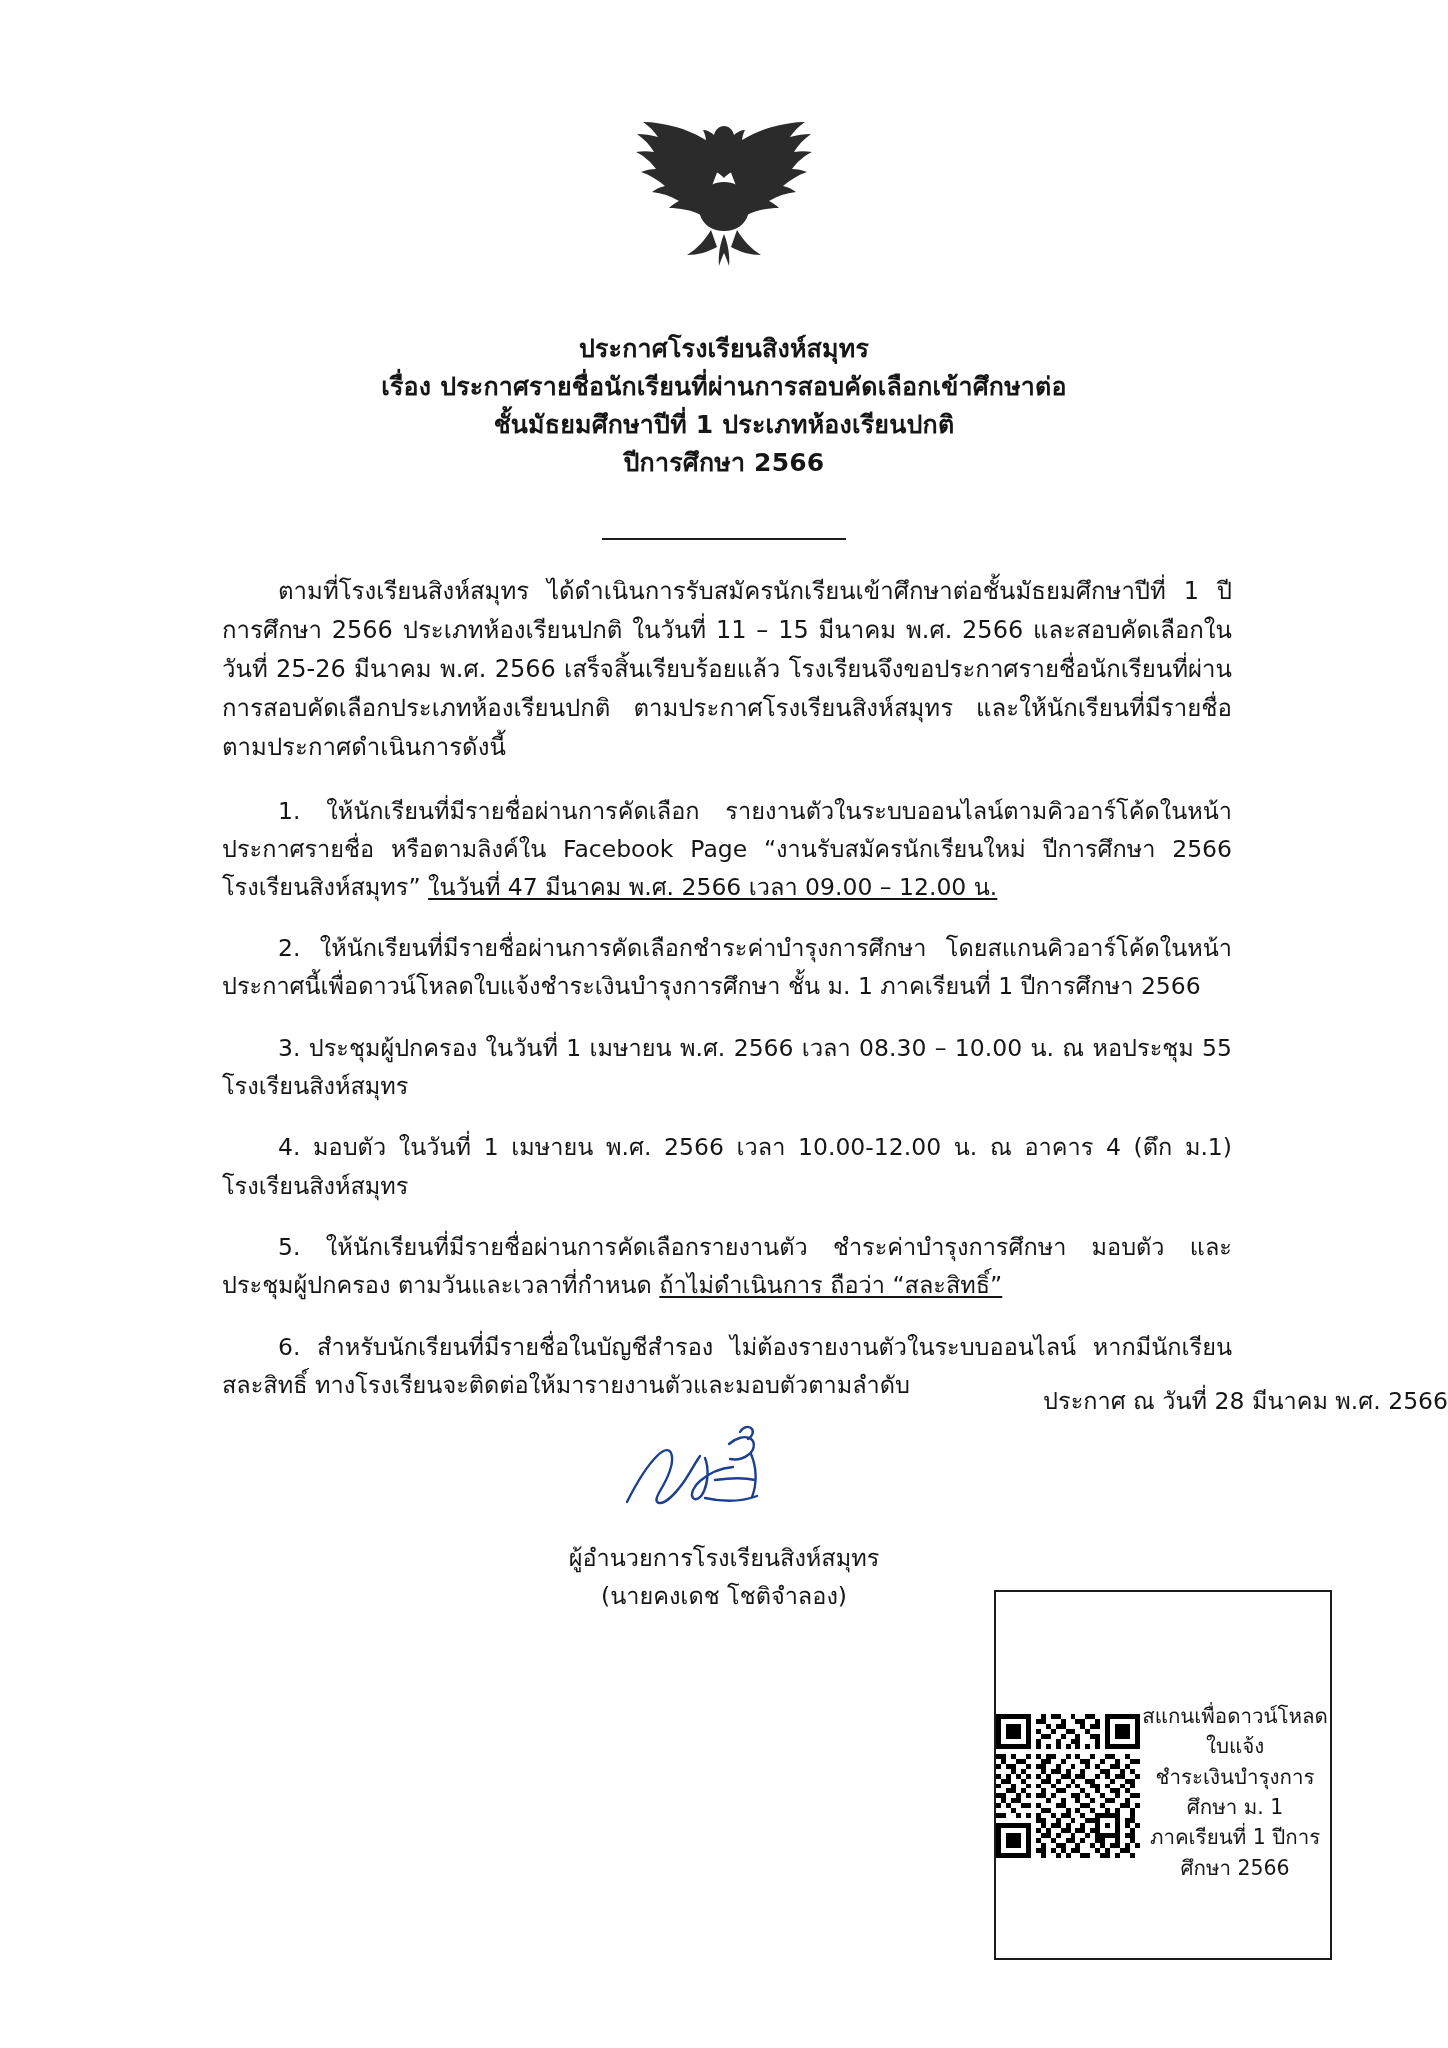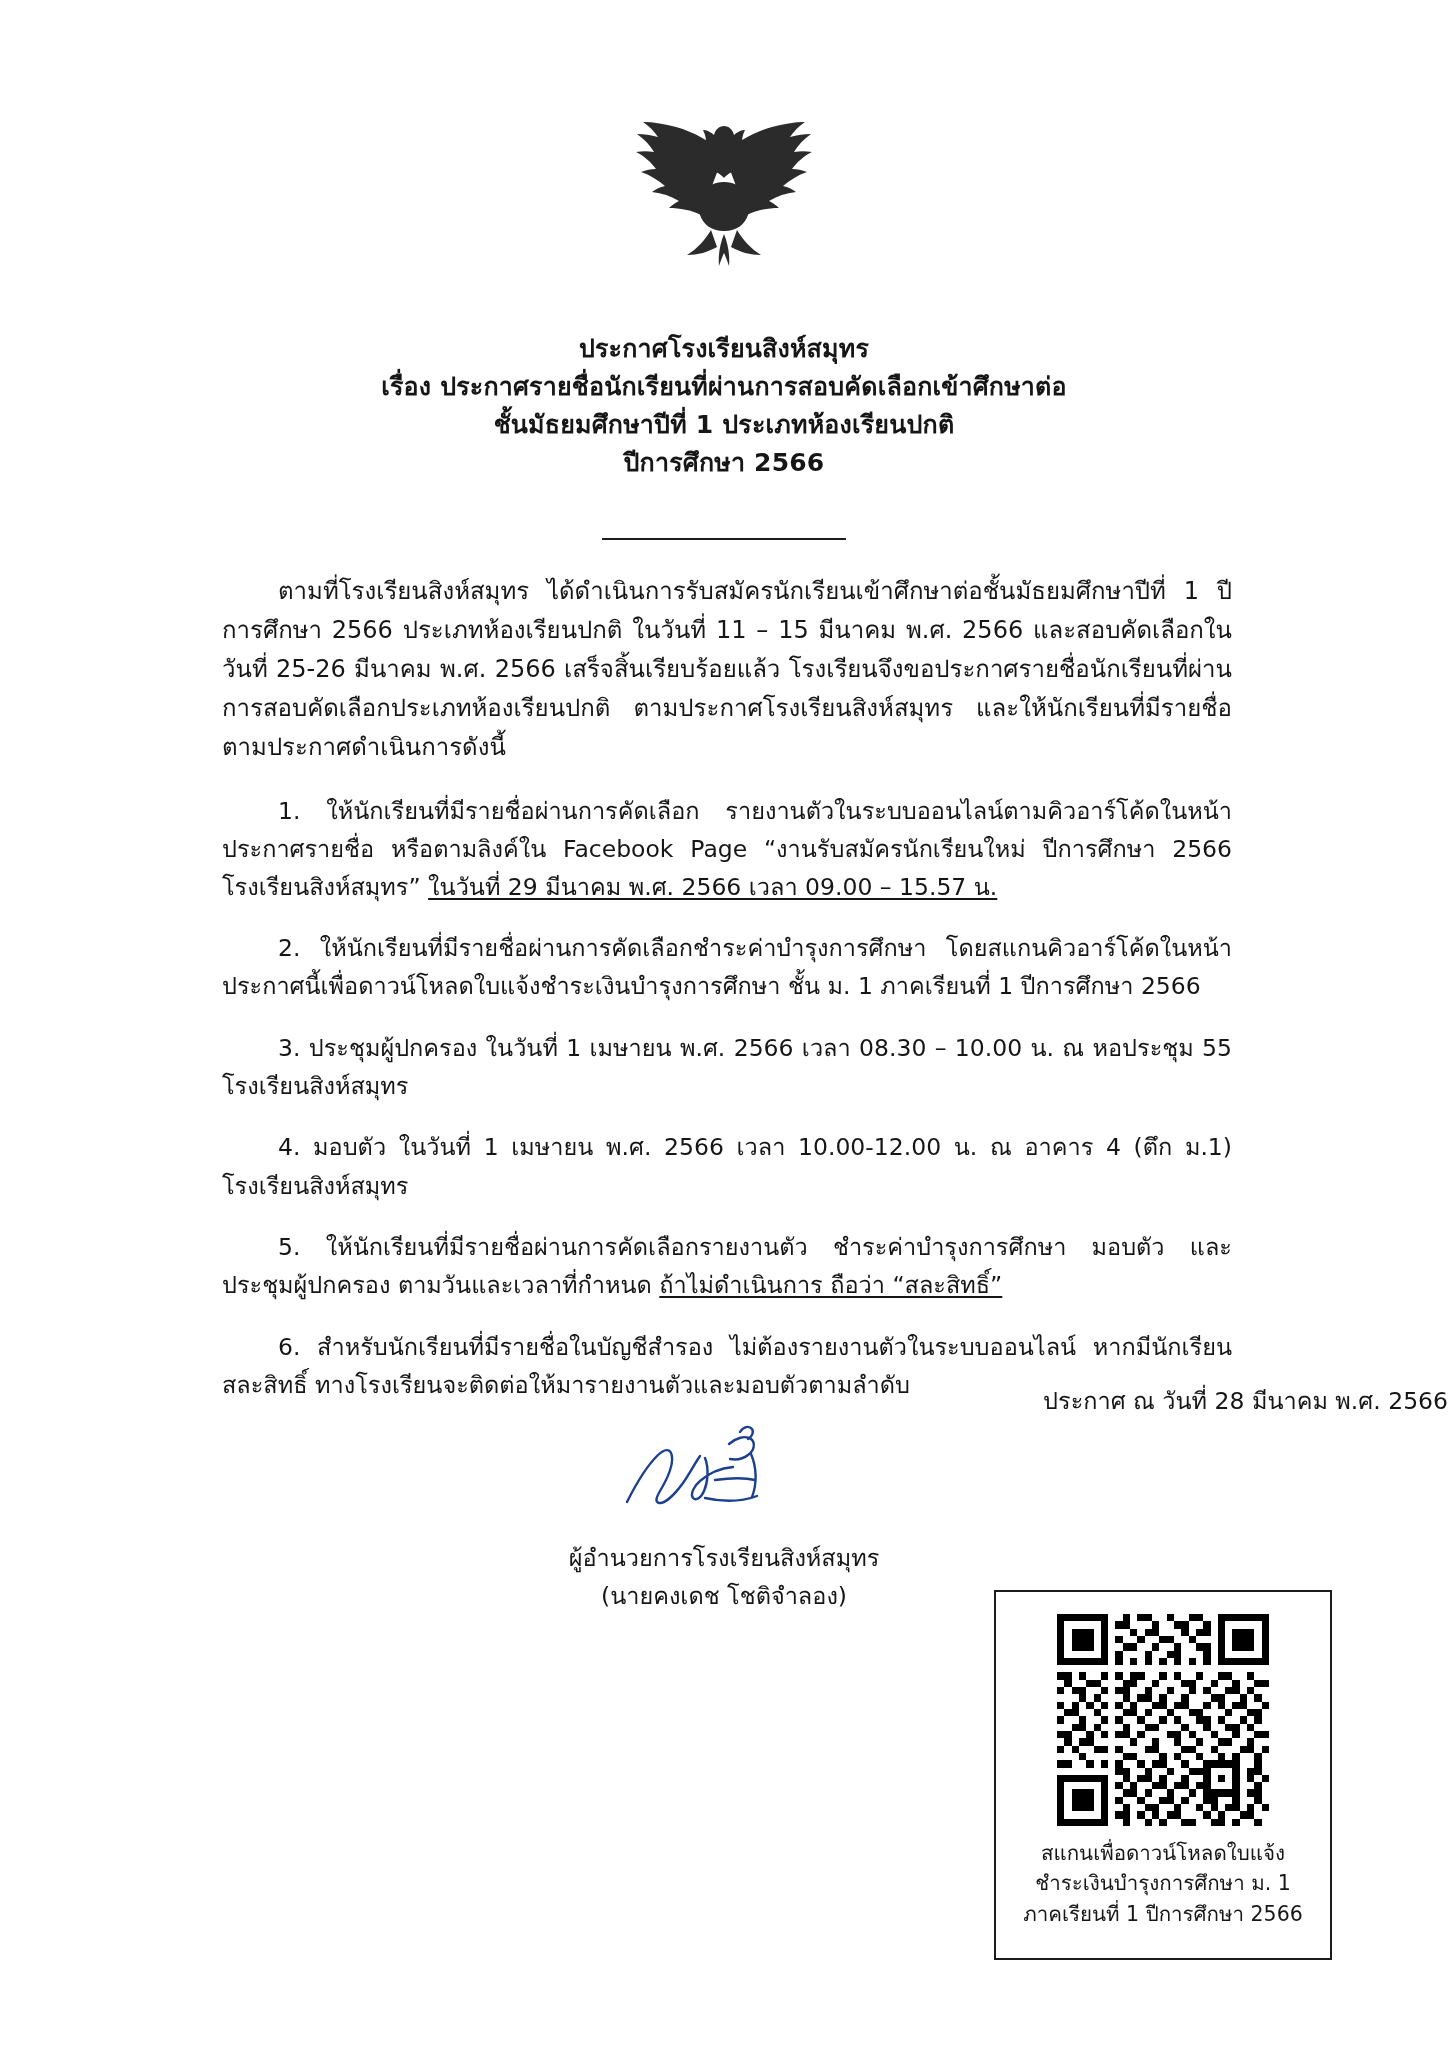--- a/index.html
+++ b/index.html
@@ -114,21 +114,21 @@
   .qr-box {
     position: absolute;
     left: 994px;
     top: 1590px;
     width: 338px;
     height: 370px;
     border: 2px solid #1b1b1b;
     background: #fff;
     box-sizing: border-box;
     display: flex;
-    flex-direction: column;
+    flex-direction: row;
     align-items: center;
     padding-top: 22px;
   }
   .qr-img {
     width: 212px;
     height: 212px;
     image-rendering: pixelated;
   }
   .qr-caption {
     margin-top: 12px;
@@ -172,21 +172,21 @@
   </div>
 
   <div class="divider"></div>
 
   <div class="body-block" id="intro">
     <span class="indent"></span><span>ตามที่โรงเรียนสิงห์สมุทร ได้ดำเนินการรับสมัครนักเรียนเข้าศึกษาต่อชั้นมัธยมศึกษาปีที่ 1 ปีการศึกษา 2566 ประเภทห้องเรียนปกติ ในวันที่ 11 – 15 มีนาคม พ.ศ. 2566 และสอบคัดเลือกในวันที่ 25-26 มีนาคม พ.ศ. 2566  เสร็จสิ้นเรียบร้อยแล้ว  โรงเรียนจึงขอประกาศรายชื่อนักเรียนที่ผ่านการสอบคัดเลือกประเภทห้องเรียนปกติ ตามประกาศโรงเรียนสิงห์สมุทร และให้นักเรียนที่มีรายชื่อตามประกาศดำเนินการดังนี้</span>
   </div>
 
   <div class="items">
     <p class="item">
-      <span class="num-indent"></span><span>1. ให้นักเรียนที่มีรายชื่อผ่านการคัดเลือก รายงานตัวในระบบออนไลน์ตามคิวอาร์โค้ดในหน้าประกาศรายชื่อ หรือตามลิงค์ใน Facebook Page “งานรับสมัครนักเรียนใหม่ ปีการศึกษา 2566 โรงเรียนสิงห์สมุทร” </span><span class="u">ในวันที่ 29 มีนาคม พ.ศ. 2566 เวลา 09.00 – 15.57 น.</span>
+      <span class="num-indent"></span><span>1. ให้นักเรียนที่มีรายชื่อผ่านการคัดเลือก รายงานตัวในระบบออนไลน์ตามคิวอาร์โค้ดในหน้าประกาศรายชื่อ หรือตามลิงค์ใน Facebook Page “งานรับสมัครนักเรียนใหม่ ปีการศึกษา 2566 โรงเรียนสิงห์สมุทร” </span><span class="u">ในวันที่ 47 มีนาคม พ.ศ. 2566 เวลา 09.00 – 12.00 น.</span>
     </p>
     <p class="item">
       <span class="num-indent"></span><span>2. ให้นักเรียนที่มีรายชื่อผ่านการคัดเลือกชำระค่าบำรุงการศึกษา โดยสแกนคิวอาร์โค้ดในหน้าประกาศนี้เพื่อดาวน์โหลดใบแจ้งชำระเงินบำรุงการศึกษา ชั้น ม. 1 ภาคเรียนที่ 1 ปีการศึกษา 2566</span>
     </p>
     <p class="item">
       <span class="num-indent"></span><span>3. ประชุมผู้ปกครอง ในวันที่ 1 เมษายน พ.ศ. 2566 เวลา 08.30 – 10.00 น. ณ หอประชุม 55 โรงเรียนสิงห์สมุทร</span>
     </p>
     <p class="item">
       <span class="num-indent"></span><span>4. มอบตัว ในวันที่ 1 เมษายน พ.ศ. 2566 เวลา 10.00-12.00 น. ณ อาคาร 4 (ตึก ม.1) โรงเรียนสิงห์สมุทร</span>
     </p>

